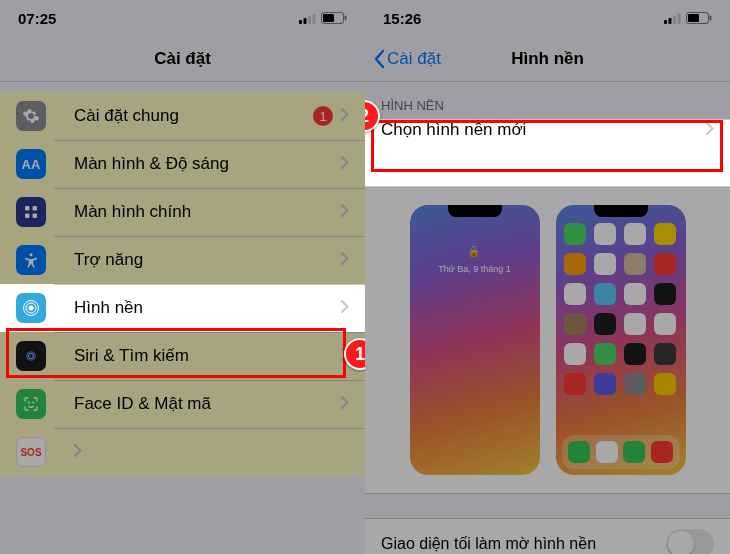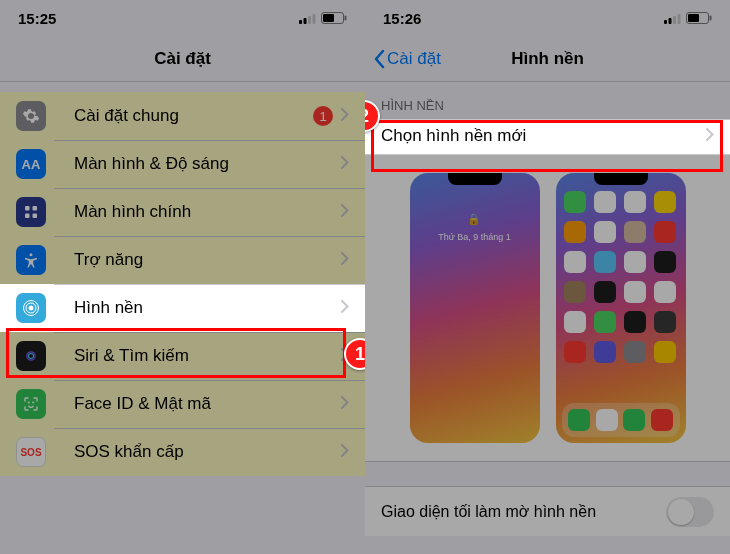--- a/index.html
+++ b/index.html
@@ -15,21 +15,21 @@
   .back { position: absolute; left: 8px; top: 50%; transform: translateY(-50%); display: flex; align-items: center; color: #007aff; font-size: 17px; }
   .back svg { margin-right: 2px; }
   .section-header { font-size: 13px; color: #6d6d72; padding: 16px 16px 6px; }
   .list { background: #fef9c3; }
   .row { display: flex; align-items: center; height: 48px; padding: 0 16px; position: relative; }
   .row + .row::before { content: ""; position: absolute; left: 54px; right: 0; top: 0; height: 0.5px; background: #c8c8cc; }
   .row .icon-slot { width: 30px; height: 30px; border-radius: 7px; display: flex; align-items: center; justify-content: center; margin-right: 28px; flex: 0 0 30px; }
   .row .label { flex: 1; font-size: 17px; color: #000; }
   .chev { color: #c7c7cc; }
   .badge { background: #ff3b30; color: #fff; width: 20px; height: 20px; border-radius: 10px; font-size: 13px; display: flex; align-items: center; justify-content: center; margin-right: 8px; }
-  .row-choose { background: #fff; height: 36px; display: flex; align-items: flex-end; padding: 8px 16px; font-size: 17px; }
+  .row-choose { background: #fff; height: 68px; display: flex; align-items: flex-start; padding: 0 16px; font-size: 17px; }
   .highlight { position: absolute; border: 3px solid #ff0000; z-index: 10; pointer-events: none; }
   .callout { position: absolute; width: 32px; height: 32px; border-radius: 16px; background: #ff1a1a; border: 2px solid #fff; color: #fff; font-size: 18px; font-weight: 700; display: flex; align-items: center; justify-content: center; z-index: 11; box-shadow: 0 1px 3px rgba(0,0,0,0.4); }
   .preview-wrap { padding: 18px 24px; display: flex; justify-content: center; gap: 16px; }
   .phone-mock { width: 130px; height: 270px; border-radius: 18px; background: linear-gradient(165deg,#5a87e8 0%,#8e5fd3 25%,#d94f87 50%,#ec7f3d 75%,#f3c543 100%); position: relative; overflow: hidden; }
   .phone-mock .notch { position: absolute; left: 50%; transform: translateX(-50%); top: 0; width: 54px; height: 12px; background: #000; border-bottom-left-radius: 8px; border-bottom-right-radius: 8px; }
   .lock-face { color: #fff; text-align: center; padding-top: 40px; }
   .lock-face .time { font-size: 30px; font-weight: 300; }
   .lock-face .date { font-size: 9px; margin-top: 2px; }
   .lock-face .lockicon { font-size: 11px; margin-bottom: 6px; opacity: .9; }
   .home-grid { padding: 18px 8px 0; display: grid; grid-template-columns: repeat(4,1fr); gap: 8px 6px; }
@@ -42,21 +42,21 @@
   .ic-general{background:#8e8e93}.ic-control{background:#8e8e93}.ic-aa{background:#007aff}.ic-home{background:#2b3a8f}.ic-access{background:#007aff}.ic-wall{background:#34aadc}.ic-siri{background:#1c1c1e}.ic-face{background:#34c759}.ic-sos{background:#fff;border:0.5px solid #ddd}
   .ic-inner{color:#fff;font-size:13px;font-weight:700}
 </style>
 </head>
 <body>
 
 <div class="stage">
 
   <div class="pane">
     <div class="status-bar">
-      <span>15:25</span>
+      <span>07:25</span>
       <span class="status-right">
         <span class="signal">
           <svg width="17" height="11" viewBox="0 0 17 11">
               <rect x="0" y="7" width="3" height="4" rx="1" fill="#000"></rect>
               <rect x="4.5" y="5" width="3" height="6" rx="1" fill="#000"></rect>
               <rect x="9" y="3" width="3" height="8" rx="1" fill="#c7c7cc"></rect>
               <rect x="13.5" y="1" width="3" height="10" rx="1" fill="#c7c7cc"></rect>
             </svg>
         </span>
         <span class="battery">
@@ -162,21 +162,20 @@
         </span>
         <span class="label">Face ID &amp; Mật mã</span>
         <span class="chev"><svg width="8" height="13" viewBox="0 0 8 13" fill="none">
               <path d="M1 1l5.5 5.5L1 12" stroke="#c7c7cc" stroke-width="2" stroke-linecap="round"></path>
             </svg></span>
       </div>
       <div class="row">
         <span class="icon-slot ic-sos">
             <span class="ic-inner" style="color:#ff3b30;font-size:10px">SOS</span>
           </span>
-        <span class="label">SOS khẩn cấp</span>
         <span class="chev"><svg width="8" height="13" viewBox="0 0 8 13" fill="none">
               <path d="M1 1l5.5 5.5L1 12" stroke="#c7c7cc" stroke-width="2" stroke-linecap="round"></path>
             </svg></span>
       </div>
     </div>
 
     <div class="dim-overlay"></div>
     <div class="highlight" style="left:6px;top:328px;width:340px;height:50px"></div>
     <div class="callout" style="left:344px;top:338px">1</div>
   </div>

